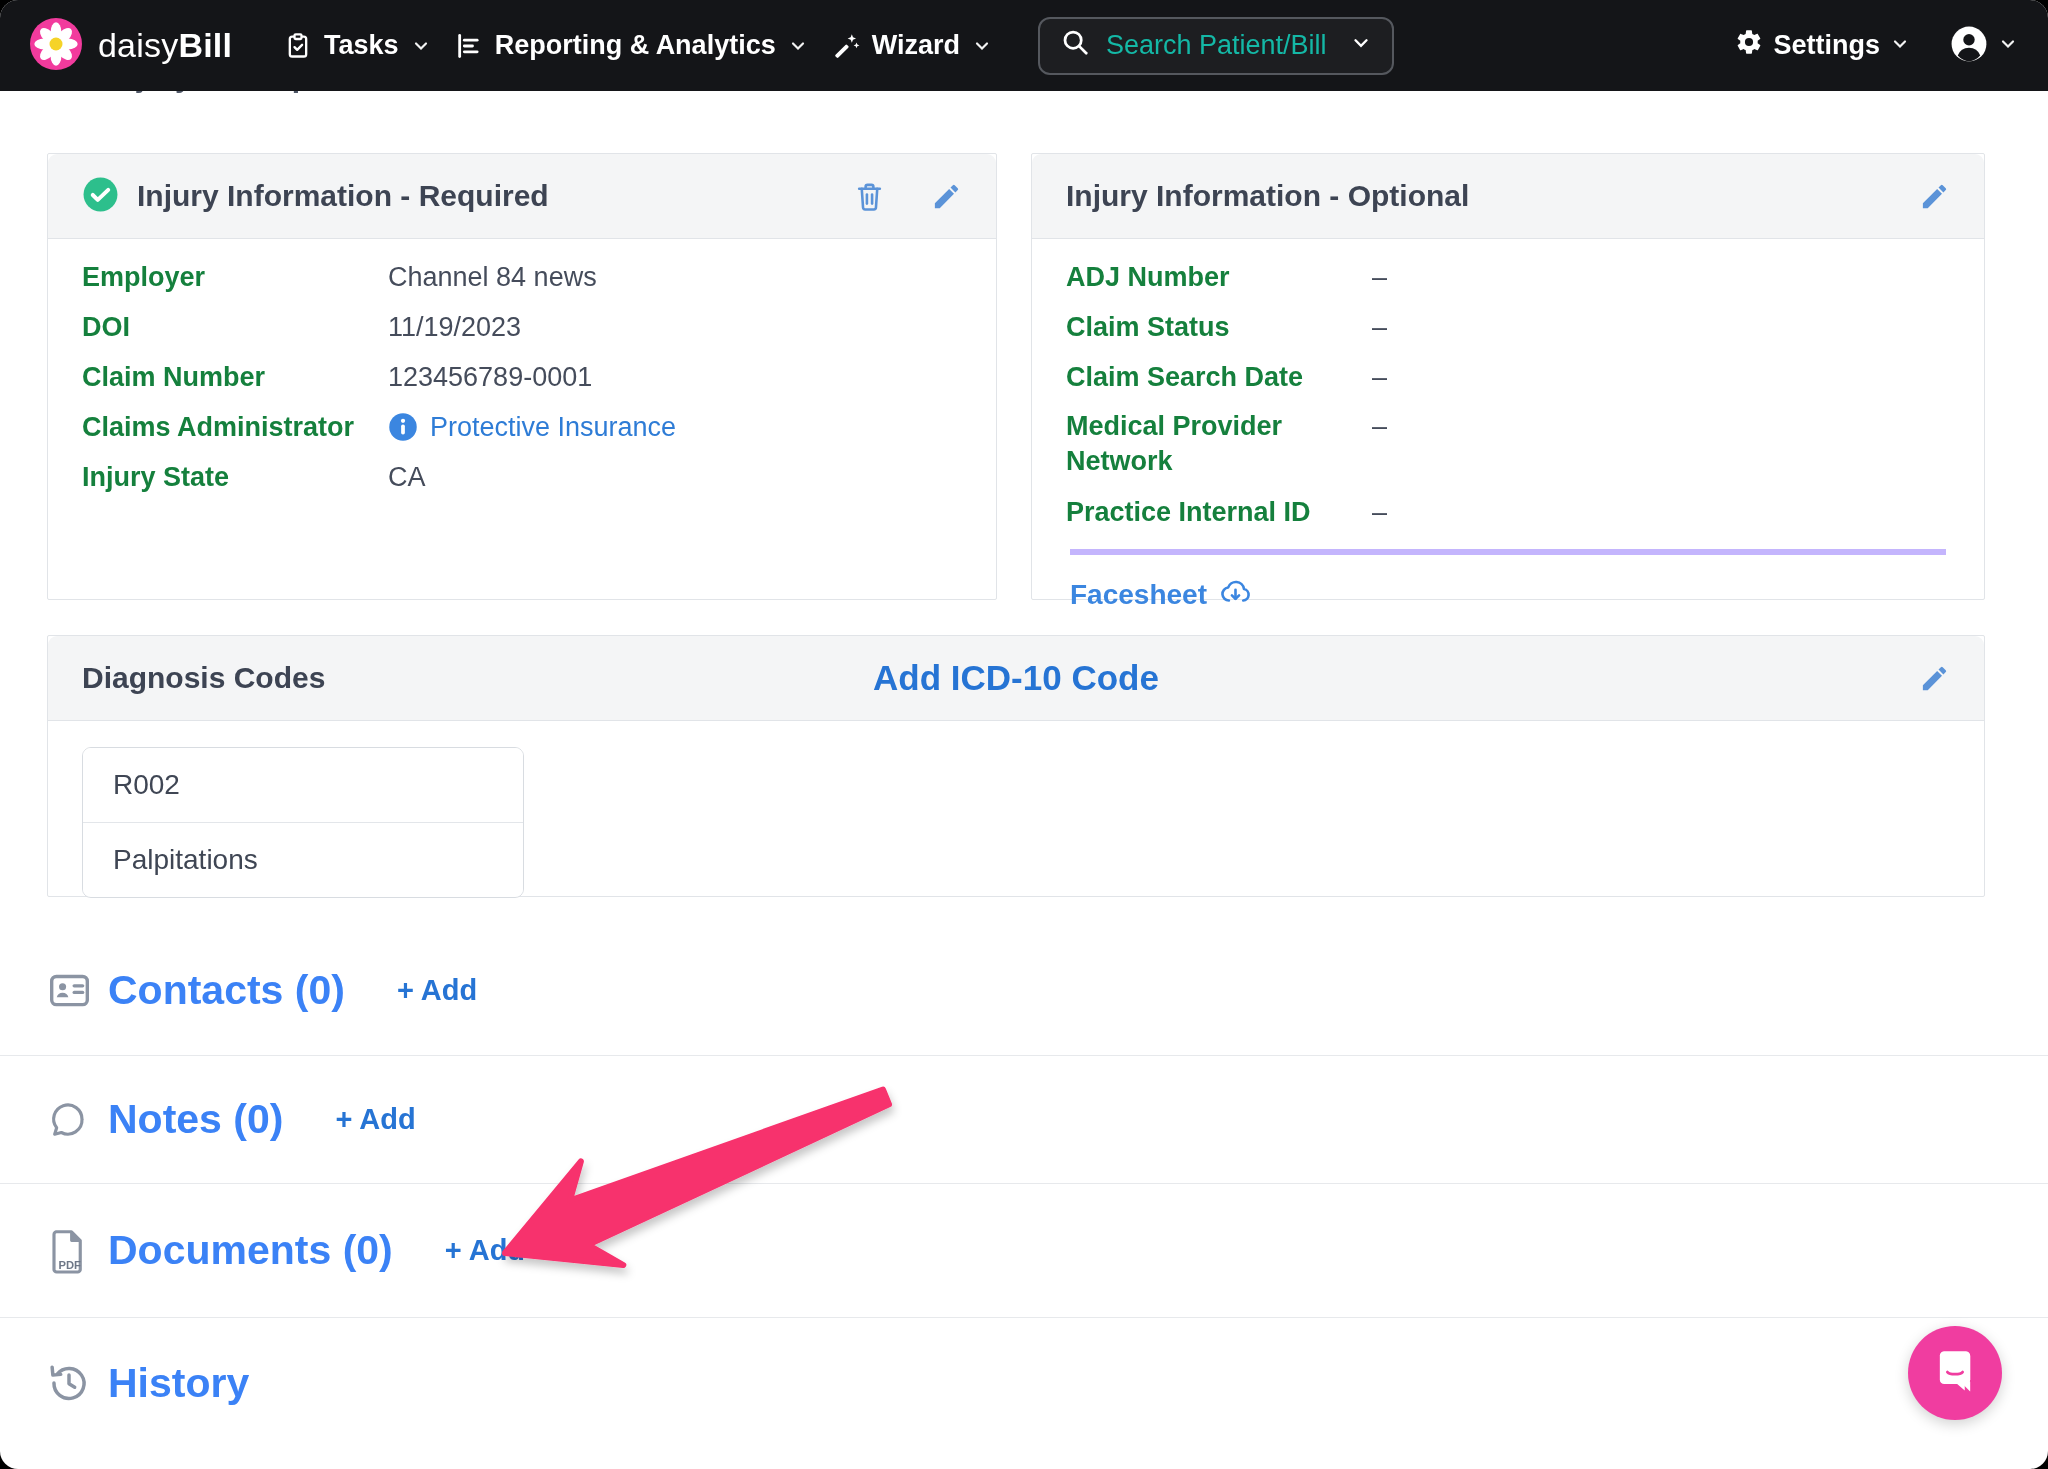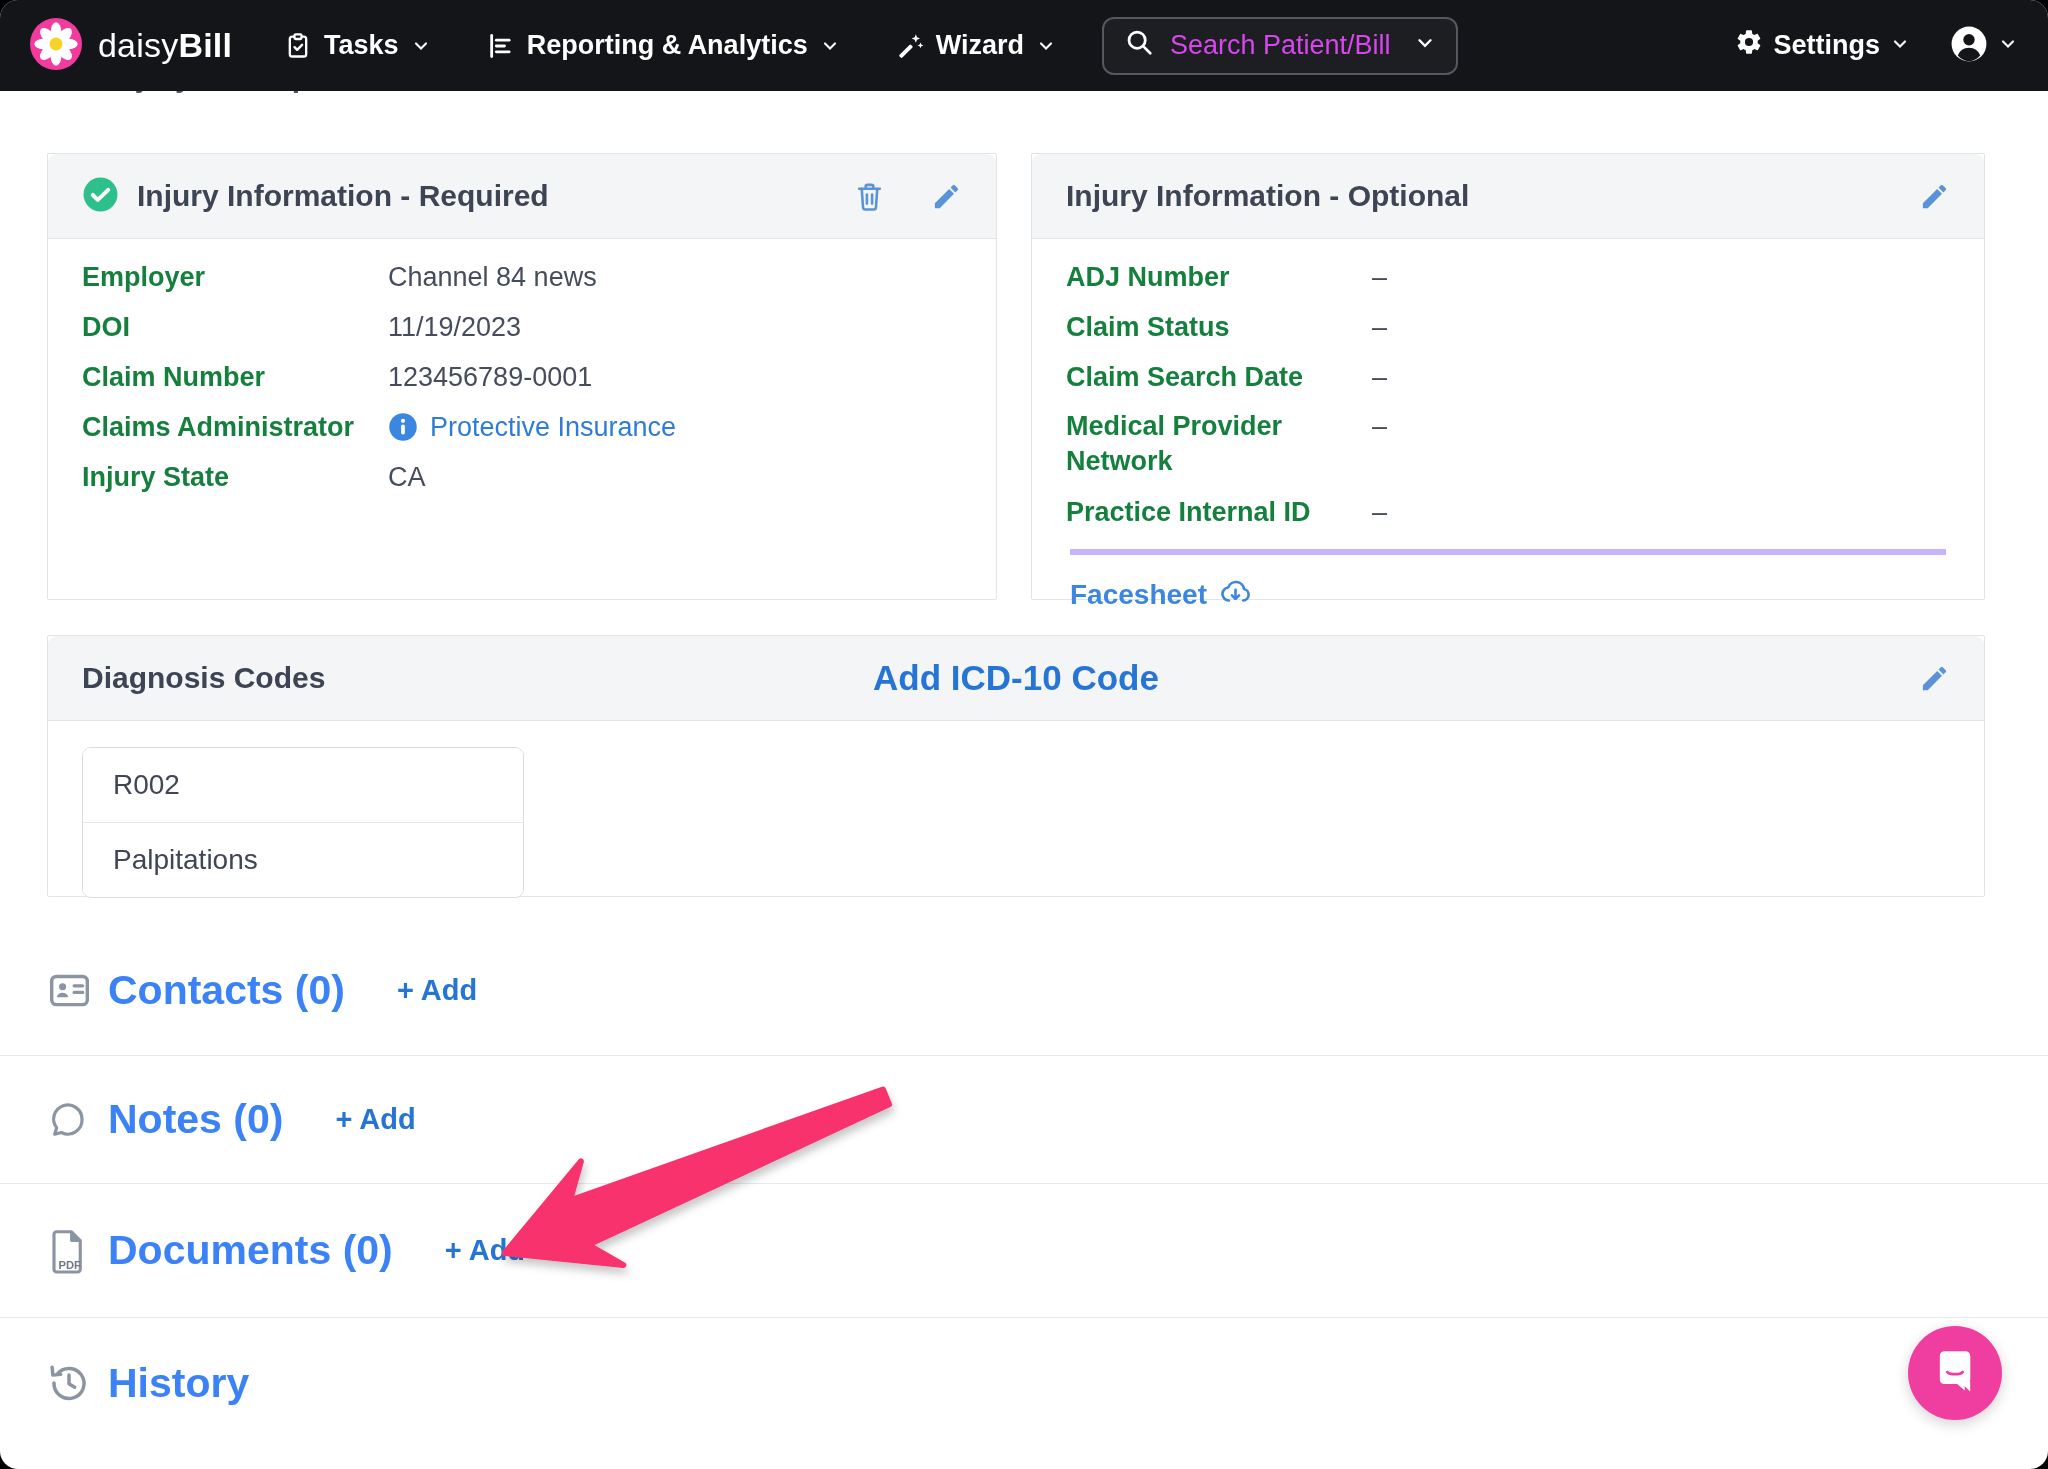--- a/index.html
+++ b/index.html
@@ -6,27 +6,27 @@
   body{width:2048px;height:1469px;position:relative;font-family:"Liberation Sans",sans-serif;
        -webkit-font-smoothing:antialiased;}
   .window{position:absolute;inset:0;background:#fff;border-radius:18px;overflow:hidden;}
 
   
   .navbar{position:absolute;top:0;left:0;right:0;height:91px;background:#141518;z-index:20;
           display:flex;align-items:center;padding:0 30px;box-sizing:border-box;}
   .brand{display:flex;align-items:center;gap:16px;}
   .brand-text{font-size:34px;color:#fff;letter-spacing:.2px;}
   .brand-text .b{font-weight:700;}
-  .nav-items{display:flex;align-items:center;gap:56px;margin-left:52px;}
+  .nav-items{display:flex;align-items:center;gap:24px;margin-left:52px;}
   .nav-item{display:flex;align-items:center;gap:12px;color:#fff;font-size:27px;font-weight:700;cursor:pointer;}
   .nav-item svg{display:block;}
   .chev{opacity:.95;}
   .search-pill{margin-left:46px;width:356px;height:58px;border:2px solid #55585e;border-radius:12px;
                background:#1d1e21;display:flex;align-items:center;gap:16px;padding:0 20px;box-sizing:border-box;
-               color:#d946ef;font-size:27px;cursor:text;}
+               color:#14b8a6;font-size:27px;cursor:text;}
   .search-pill .label{flex:1;white-space:nowrap;overflow:hidden;}
   .nav-right{margin-left:auto;display:flex;align-items:center;gap:40px;}
   .settings{display:flex;align-items:center;gap:10px;color:#fff;font-size:27px;font-weight:700;cursor:pointer;}
   .account{display:flex;align-items:center;gap:10px;cursor:pointer;}
 
   
   .clipped-heading{position:absolute;left:110px;top:60px;z-index:5;font-size:30px;font-weight:700;color:#4d5565;}
 
   
   .card{position:absolute;background:#fff;border:1px solid #e1e4e8;border-radius:2px;box-sizing:border-box;}

